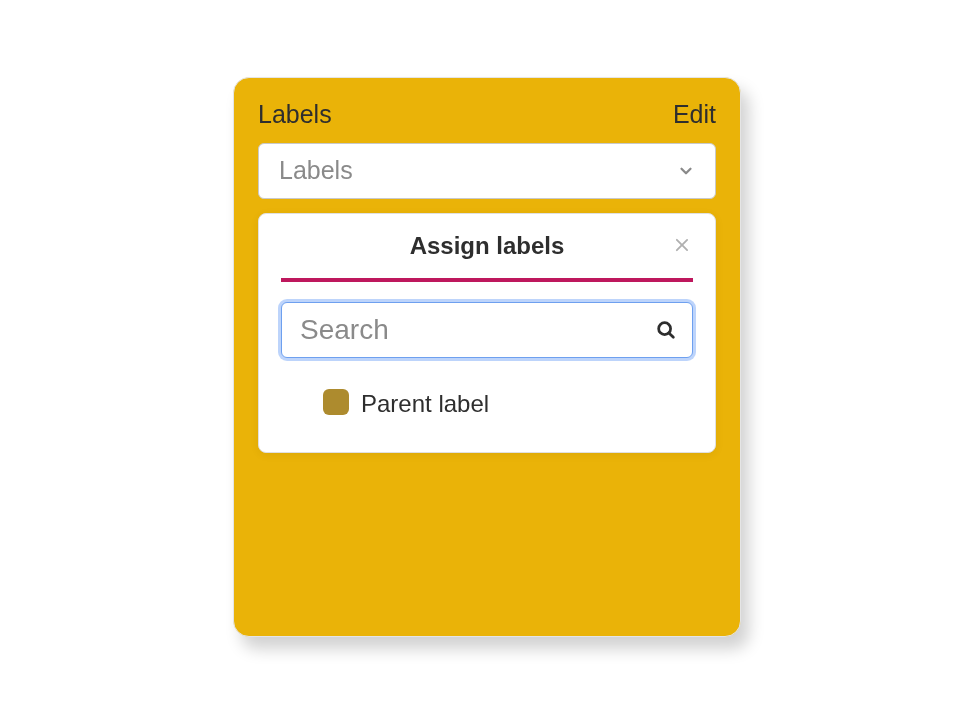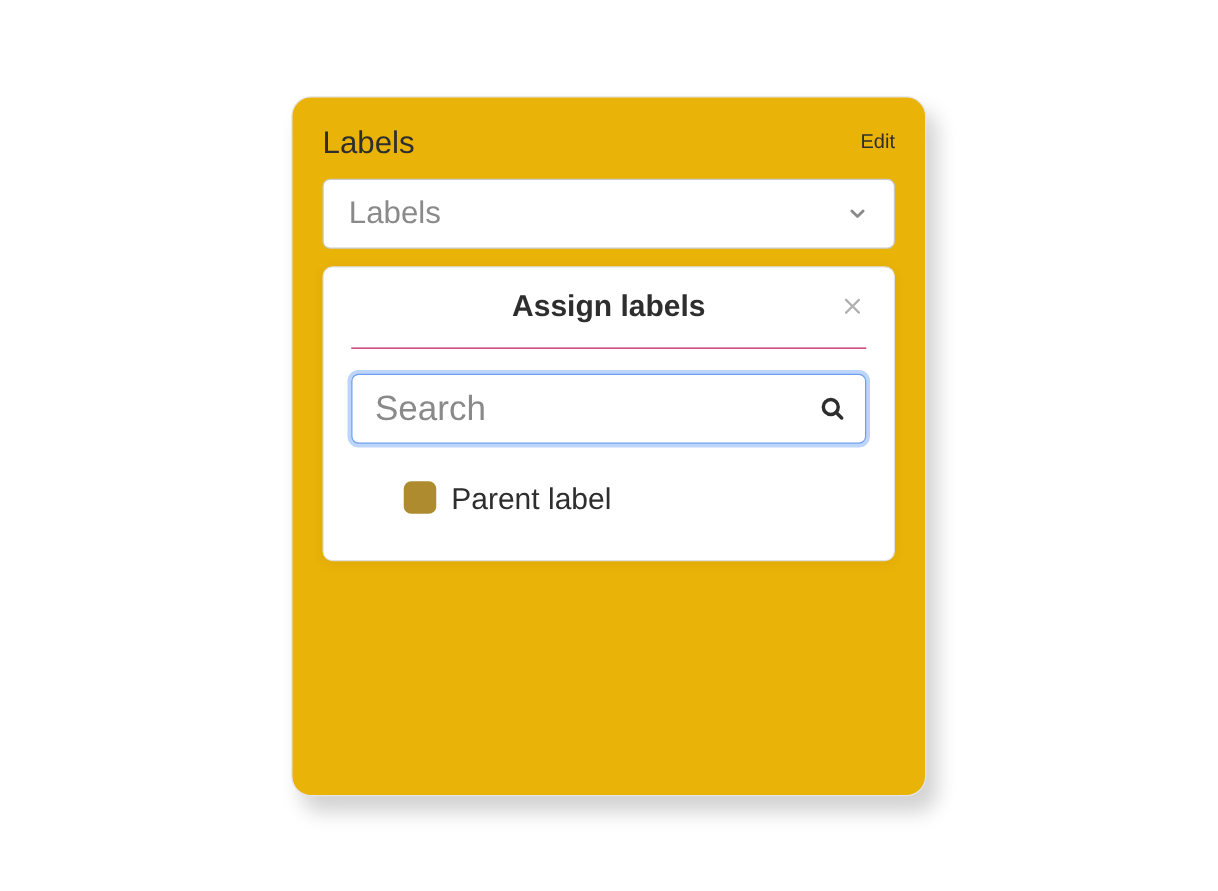--- a/index.html
+++ b/index.html
@@ -28,21 +28,21 @@
       justify-content: space-between;
       align-items: center;
       margin-bottom: 14px;
     }
     .panel-title {
       font-size: 25px;
       color: #2e2e2e;
       font-weight: 400;
     }
     .edit-link {
-      font-size: 16px;
+      font-size: 25px;
       color: #2e2e2e;
       font-weight: 400;
       cursor: pointer;
     }
     .dropdown-button {
       width: 100%;
       height: 56px;
       background: #fff;
       border: 1px solid #c9c9c9;
       border-radius: 6px;
@@ -69,21 +69,21 @@
       box-shadow: 0 2px 10px rgba(0,0,0,0.06);
       padding: 18px 22px 0 22px;
       overflow: hidden;
     }
     .popover-header {
       display: flex;
       align-items: center;
       justify-content: center;
       position: relative;
       padding-bottom: 18px;
-      border-bottom: 1px solid #be185d;
+      border-bottom: 4px solid #be185d;
     }
     .popover-title {
       font-size: 24px;
       font-weight: 700;
       color: #2e2e2e;
     }
     .close-icon {
       position: absolute;
       right: 0;
       top: 2px;

